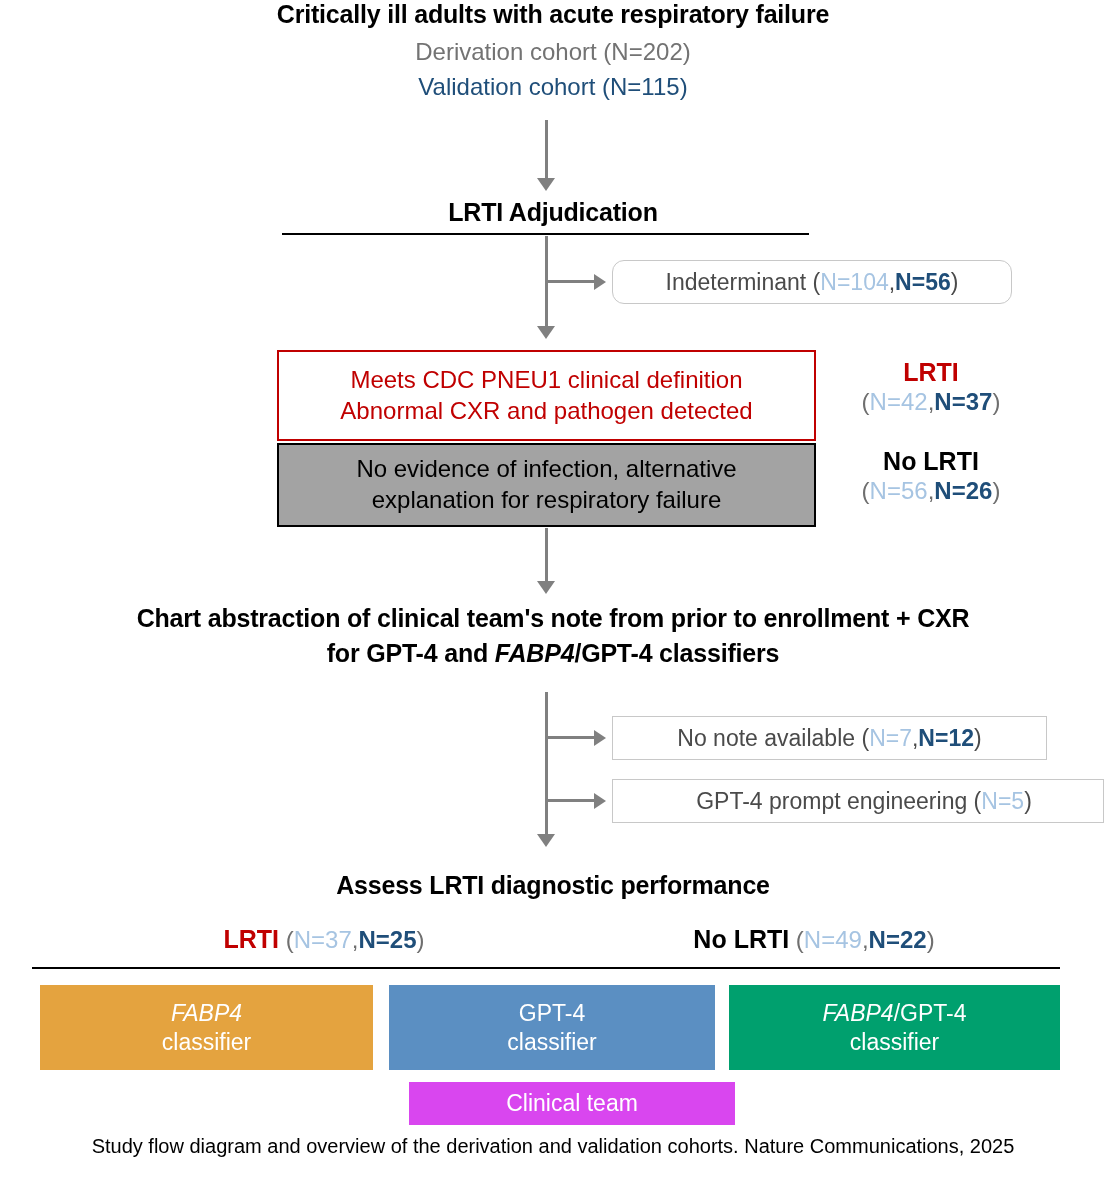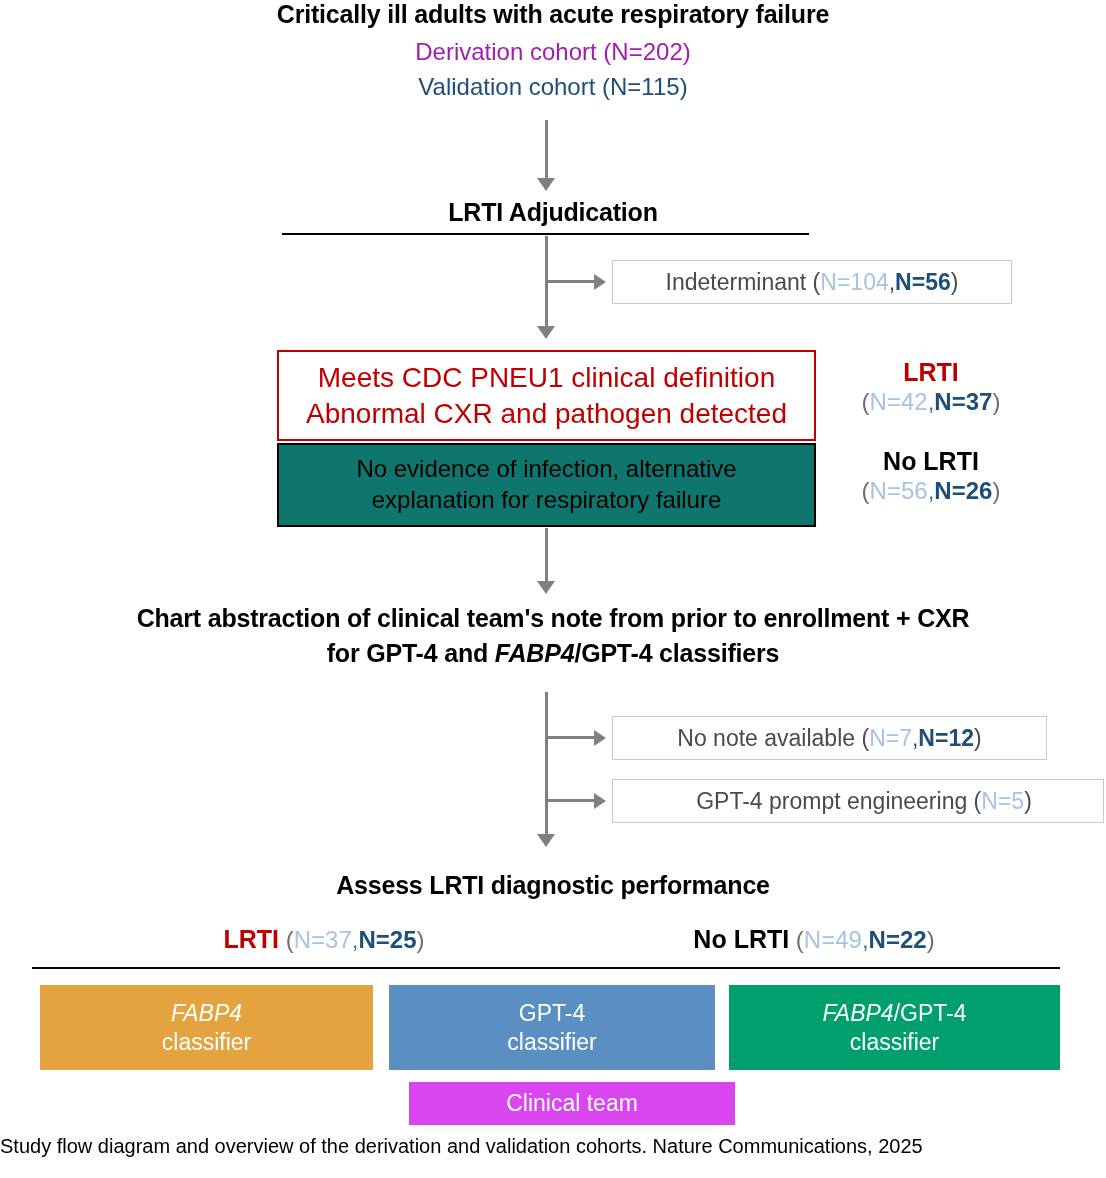--- a/index.html
+++ b/index.html
@@ -16,21 +16,21 @@
   .abs{position:absolute;}
 
   
   .hdr{
     font-weight:bold;font-size:25px;letter-spacing:-0.2px;
     text-align:center;white-space:nowrap;color:#000;
   }
   .cohort{
     font-size:24px;text-align:center;white-space:nowrap;
   }
-  .deriv{color:#a21caf;}
+  .deriv{color:#737373;}
   .valid{color:#1f4e79;}
   .nderiv{color:#a6c4e2;}
   .nvalid{color:#1f4e79;font-weight:bold;}
   .paren{color:#6f6f6f;}
 
   
   .vline{background:#808080;width:3px;}
   .hline{background:#808080;height:3px;}
   .arrowdown{
     width:0;height:0;
@@ -54,24 +54,24 @@
     background:#fff;
     display:flex;align-items:center;justify-content:center;
     font-size:23px;color:#4a4a4a;white-space:nowrap;
     box-sizing:border-box;
   }
 
   
   .redbox{
     border:2.5px solid #c00000;background:#fff;box-sizing:border-box;
     display:flex;flex-direction:column;align-items:center;justify-content:center;
-    color:#c00000;font-size:28px;line-height:1.28;white-space:nowrap;
+    color:#c00000;font-size:24px;line-height:1.28;white-space:nowrap;
   }
   .blackbox{
-    border:2.5px solid #000;background:#0f766e;box-sizing:border-box;
+    border:2.5px solid #000;background:#a3a3a3;box-sizing:border-box;
     display:flex;flex-direction:column;align-items:center;justify-content:center;
     color:#000;font-size:24px;line-height:1.28;white-space:nowrap;
   }
 
   
   .sidelbl{text-align:center;white-space:nowrap;}
   .sidelbl .ttl{font-weight:bold;font-size:25px;line-height:1.18;}
   .sidelbl .ttl.red{color:#c00000;}
   .sidelbl .ttl.blk{color:#000;}
   .sidelbl .cnt{font-size:24px;line-height:1.18;}
@@ -107,21 +107,21 @@
   <div class="abs hdr" style="left:0;top:198px;width:1106px;">LRTI Adjudication</div>
 
   <div class="abs rule" style="left:282px;top:233px;width:527px;"></div>
 
   <div class="abs vline" style="left:545px;top:236px;height:92px;"></div>
   <div class="abs arrowdown" style="left:537px;top:326px;"></div>
 
   <div class="abs hline" style="left:547px;top:280px;width:48px;"></div>
   <div class="abs arrowright" style="left:594px;top:274px;"></div>
 
-  <div class="abs graybox" style="left:612px;top:260px;width:400px;height:44px;">
+  <div class="abs graybox" style="left:612px;top:260px;width:400px;height:44px;border-radius:12px;">
     <span>Indeterminant (</span>
       <span class="nderiv">N=104</span>
       <span>,</span>
       <span class="nvalid">N=56</span>
       <span>)</span>
   </div>
 
   <div class="abs redbox" style="left:277px;top:350px;width:539px;height:91px;">
     <div>Meets CDC PNEU1 clinical definition</div>
     <div>Abnormal CXR and pathogen detected</div>
@@ -191,15 +191,15 @@
 
   <div class="abs bar" style="left:729px;top:985px;width:331px;height:85px;background:#00a06e;">
     <div><span class="ital">FABP4</span><span>/GPT-4</span></div>
     <div>classifier</div>
   </div>
 
   <div class="abs bar" style="left:409px;top:1082px;width:326px;height:43px;background:#d946ef;">
     <div>Clinical team</div>
   </div>
 
-  <div class="abs caption" style="left:0;top:1135px;width:913px;">Study flow diagram and overview of the derivation and validation cohorts. Nature Communications, 2025</div>
+  <div class="abs caption" style="left:0;top:1135px;width:1106px;">Study flow diagram and overview of the derivation and validation cohorts. Nature Communications, 2025</div>
 
 </div>
 
 </body></html>

